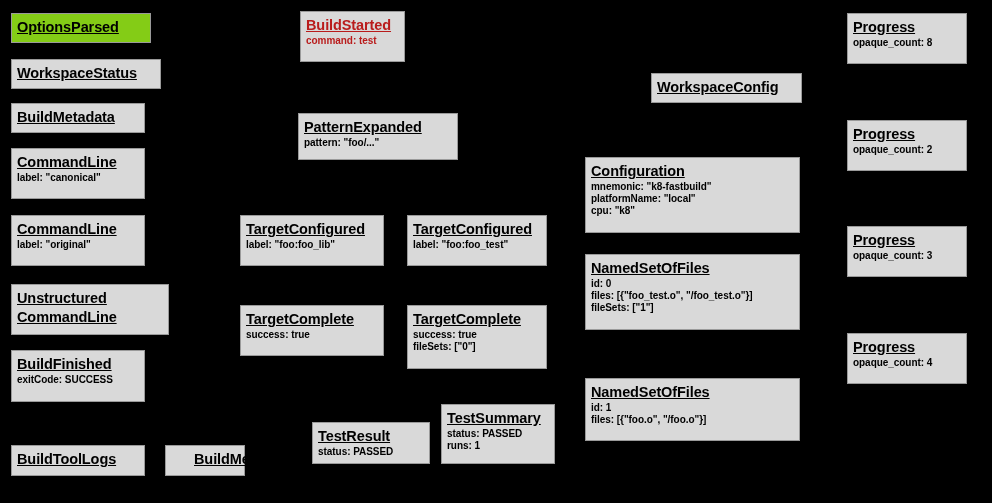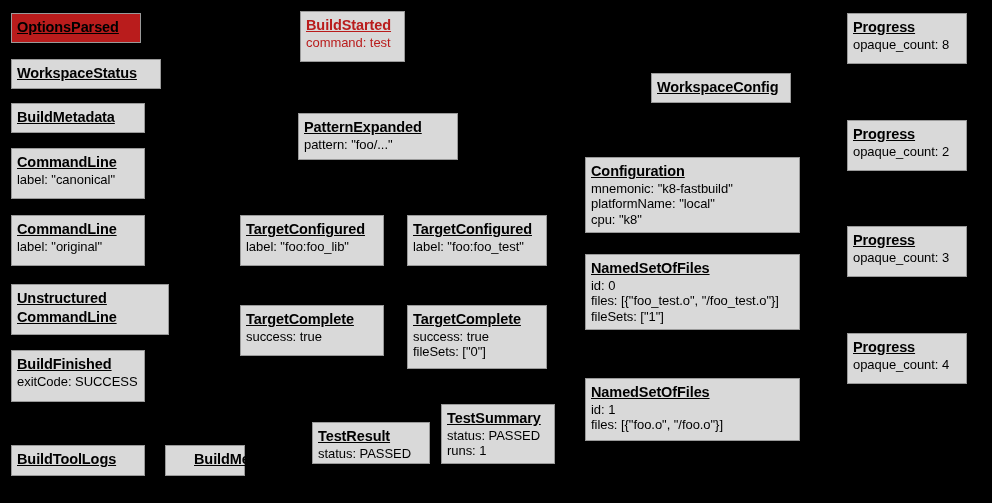--- a/index.html
+++ b/index.html
@@ -28,33 +28,33 @@
   .node-title {
     display: inline-block;
     font-size: 14.5px;
     font-weight: bold;
     text-decoration: underline;
     letter-spacing: -0.1px;
     white-space: pre;
     margin-bottom: 1px;
   }
   .node-fields {
-    font-size: 13px;
-    font-weight: normal;
+    font-size: 10px;
+    font-weight: bold;
     letter-spacing: -0.05px;
   }
   .node-field {
     white-space: pre;
   }
 </style>
 </head>
 <body>
 
 <div id="canvas" style="width: 992px; height: 503px; background: rgb(0, 0, 0);">
-    <div class="node title-only" style="left: 11px; top: 13px; width: 130px; height: 30px; background: #b91c1c; border-color: rgb(154, 154, 154); color: rgb(0, 0, 0);">
+    <div class="node title-only" style="left: 11px; top: 13px; width: 140px; height: 30px; background: #84cc16; border-color: rgb(154, 154, 154); color: rgb(0, 0, 0);">
       <div><span class="node-title">OptionsParsed</span></div>
     </div>
     <div class="node title-only" style="left: 11px; top: 59px; width: 150px; height: 30px; background: rgb(217, 217, 217); border-color: rgb(154, 154, 154); color: rgb(0, 0, 0);">
       <div><span class="node-title">WorkspaceStatus</span></div>
     </div>
     <div class="node title-only" style="left: 11px; top: 103px; width: 134px; height: 30px; background: rgb(217, 217, 217); border-color: rgb(154, 154, 154); color: rgb(0, 0, 0);">
       <div><span class="node-title">BuildMetadata</span></div>
     </div>
     <div class="node" style="left: 11px; top: 148px; width: 134px; height: 51px; background: rgb(217, 217, 217); border-color: rgb(154, 154, 154); color: rgb(0, 0, 0);">
       <div><span class="node-title">CommandLine</span></div>
@@ -127,21 +127,21 @@
         <div class="node-field">status: PASSED</div>
       </div>
     </div>
     <div class="node" style="left: 441px; top: 404px; width: 114px; height: 60px; background: rgb(217, 217, 217); border-color: rgb(154, 154, 154); color: rgb(0, 0, 0);">
       <div><span class="node-title">TestSummary</span></div>
       <div class="node-fields">
         <div class="node-field">status: PASSED</div>
         <div class="node-field">runs: 1</div>
       </div>
     </div>
-    <div class="node title-only" style="left: 651px; top: 73px; width: 140px; height: 30px; background: rgb(217, 217, 217); border-color: rgb(154, 154, 154); color: rgb(0, 0, 0);">
+    <div class="node title-only" style="left: 651px; top: 73px; width: 151px; height: 30px; background: rgb(217, 217, 217); border-color: rgb(154, 154, 154); color: rgb(0, 0, 0);">
       <div><span class="node-title">WorkspaceConfig</span></div>
     </div>
     <div class="node" style="left: 585px; top: 157px; width: 215px; height: 76px; background: rgb(217, 217, 217); border-color: rgb(154, 154, 154); color: rgb(0, 0, 0);">
       <div><span class="node-title">Configuration</span></div>
       <div class="node-fields">
         <div class="node-field">mnemonic: "k8-fastbuild"</div>
         <div class="node-field">platformName: "local"</div>
         <div class="node-field">cpu: "k8"</div>
       </div>
     </div>

